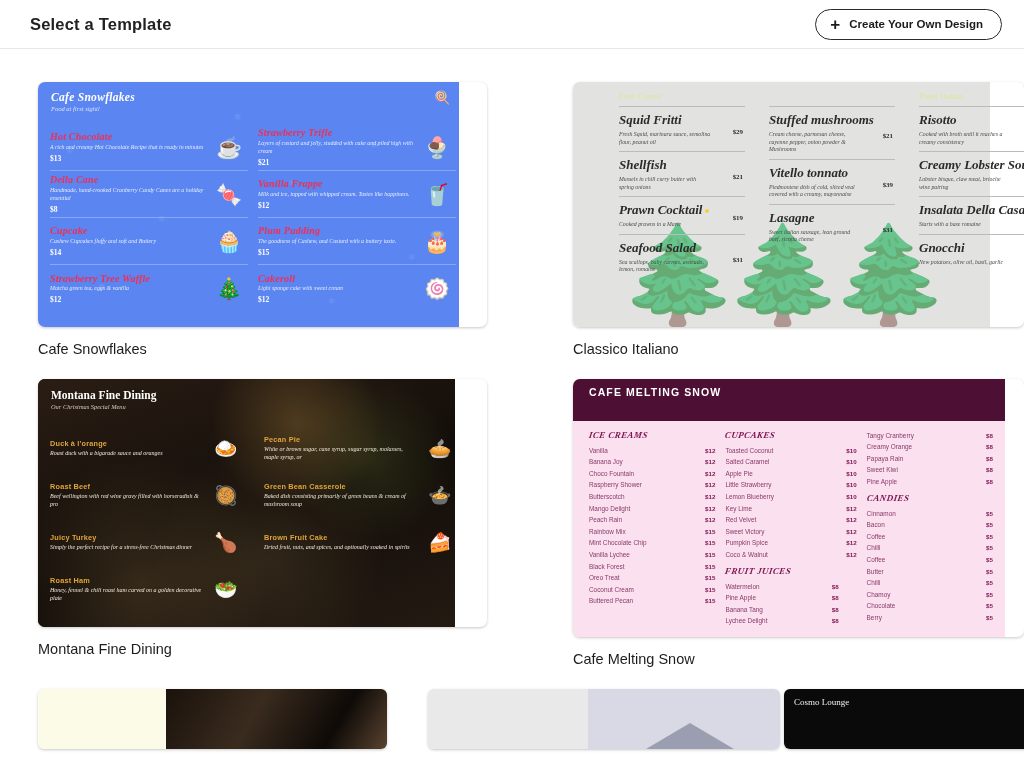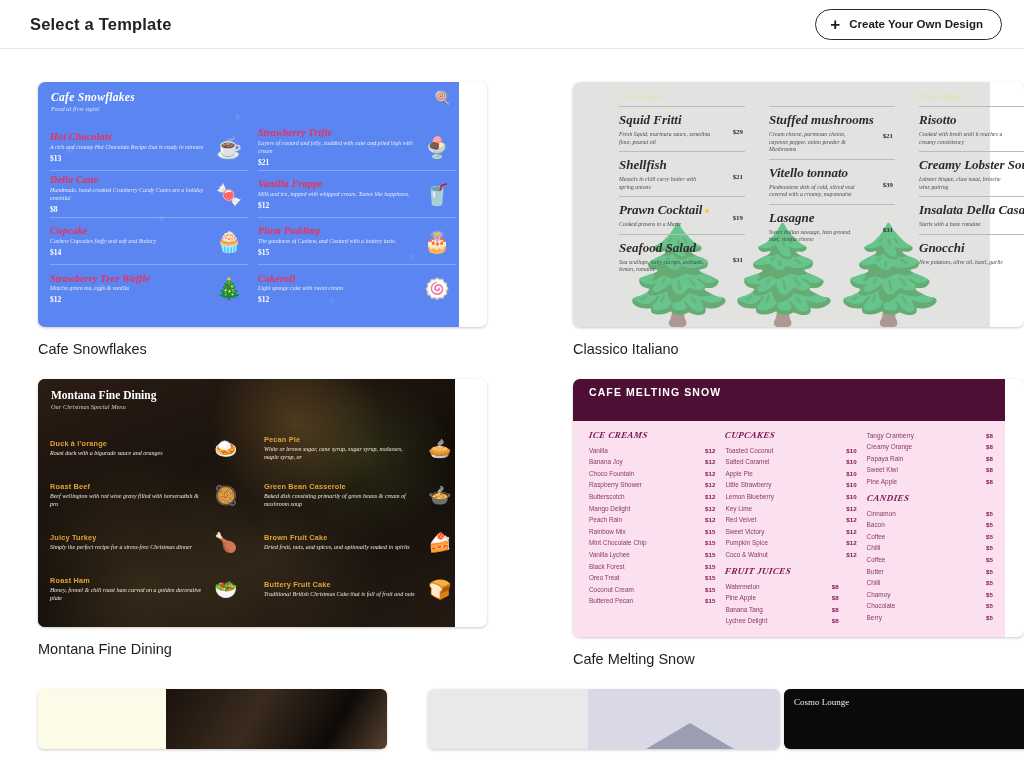--- a/index.html
+++ b/index.html
@@ -413,27 +413,20 @@
                   </div>
                   <div class="ico">🍲</div>
                 </div>
                 <div class="it">
                   <div class="txt">
                     <div class="nm">Brown Fruit Cake</div>
                     <div class="ds">Dried fruit, nuts, and spices, and optionally soaked in spirits</div>
                   </div>
                   <div class="ico">🍰</div>
                 </div>
-                <div class="it">
-                  <div class="txt">
-                    <div class="nm">Buttery Fruit Cake</div>
-                    <div class="ds">Traditional British Christmas Cake that is full of fruit and nuts</div>
-                  </div>
-                  <div class="ico">🍞</div>
-                </div>
               </div>
             </div>
           </div>
         </div>
         <div class="tpl-label">Montana Fine Dining</div>
       </div>
 
       <div class="cell cell-b">
         <div class="thumb">
           <div class="c4">

